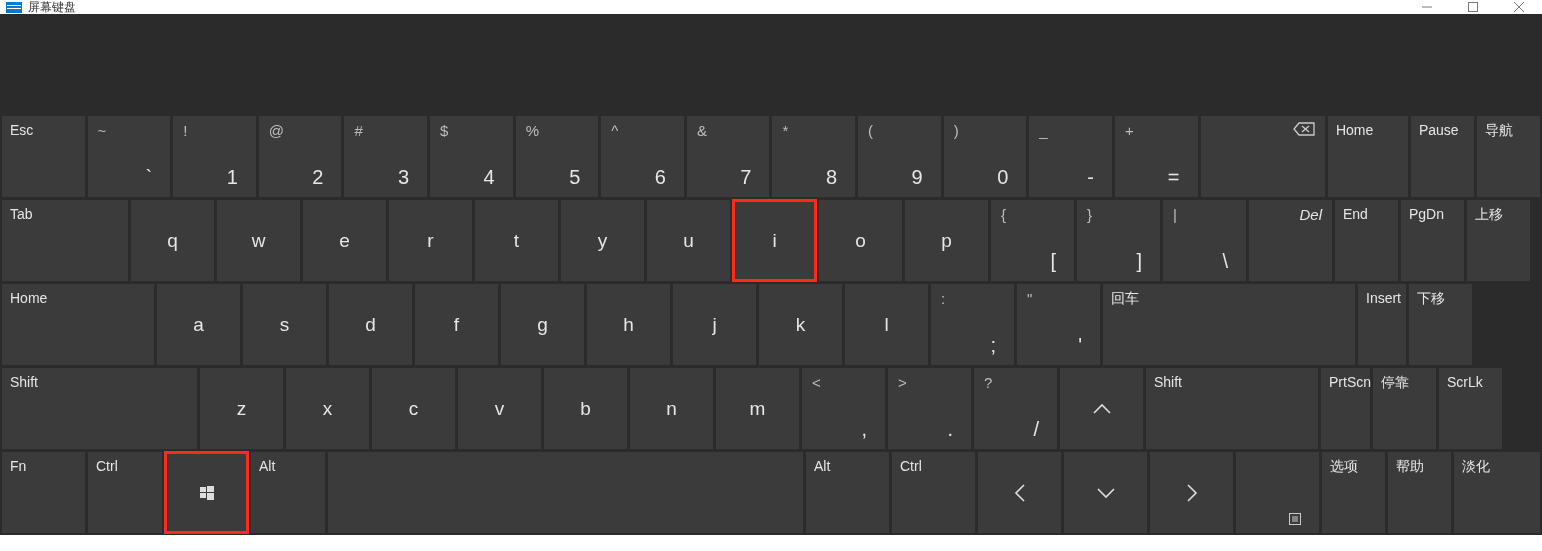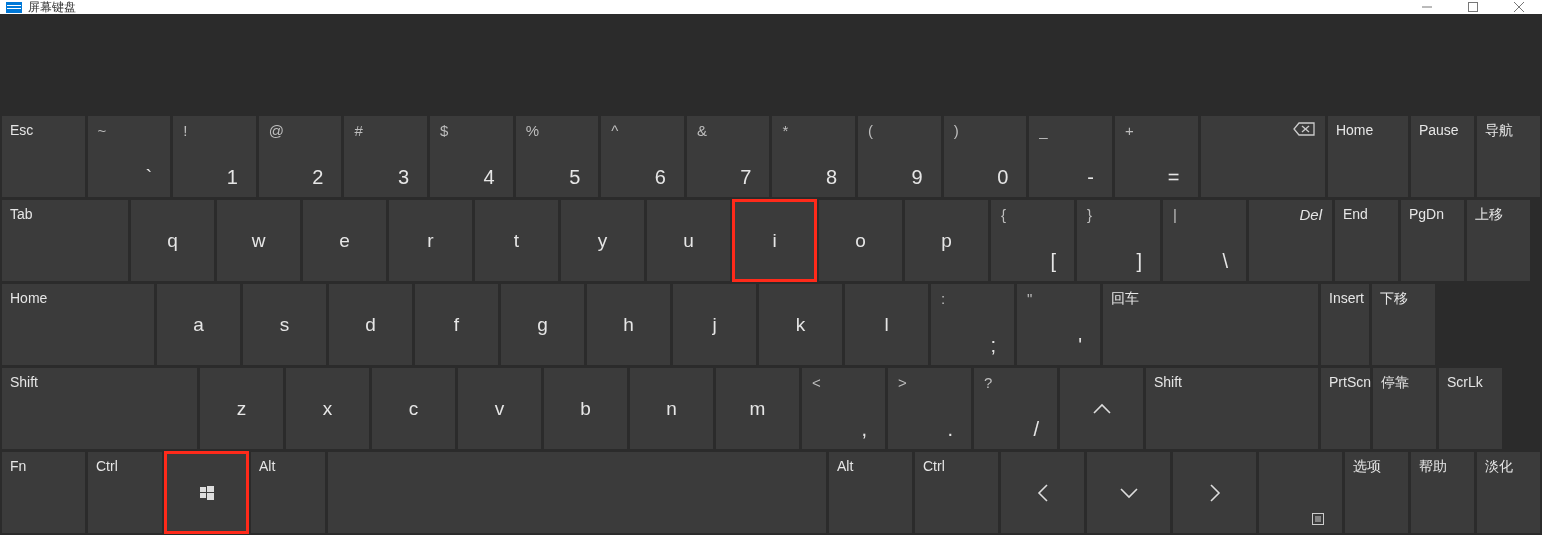--- a/index.html
+++ b/index.html
@@ -311,21 +311,21 @@
           <span class="center">l</span>
         </div>
       <div class="key" style="width:83px">
           <span class="upper">:</span>
           <span class="lower">;</span>
         </div>
       <div class="key" style="width:83px">
           <span class="upper">"</span>
           <span class="lower">'</span>
         </div>
-      <div class="key fn" style="width:215px">
+      <div class="key fn" style="width:252px">
           <span class="label-tl">回车</span>
         </div>
       <div class="side-col">
         <div class="key fn" style="width:48px">
             <span class="label-tl">Insert</span>
           </div>
         <div class="key fn" style="width:63px">
             <span class="label-tl">下移</span>
           </div>
       </div>
@@ -449,20 +449,20 @@
             </svg>
         </span>
       </div>
       <div class="side-col">
         <div class="key fn" style="width:63px">
             <span class="label-tl">选项</span>
           </div>
         <div class="key fn" style="width:63px">
             <span class="label-tl">帮助</span>
           </div>
-        <div class="key fn" style="width:63px">
+        <div class="key fn" style="width:86px">
             <span class="label-tl">淡化</span>
           </div>
       </div>
     </div>
 
   </div>
 </div>
 
 </body></html>

